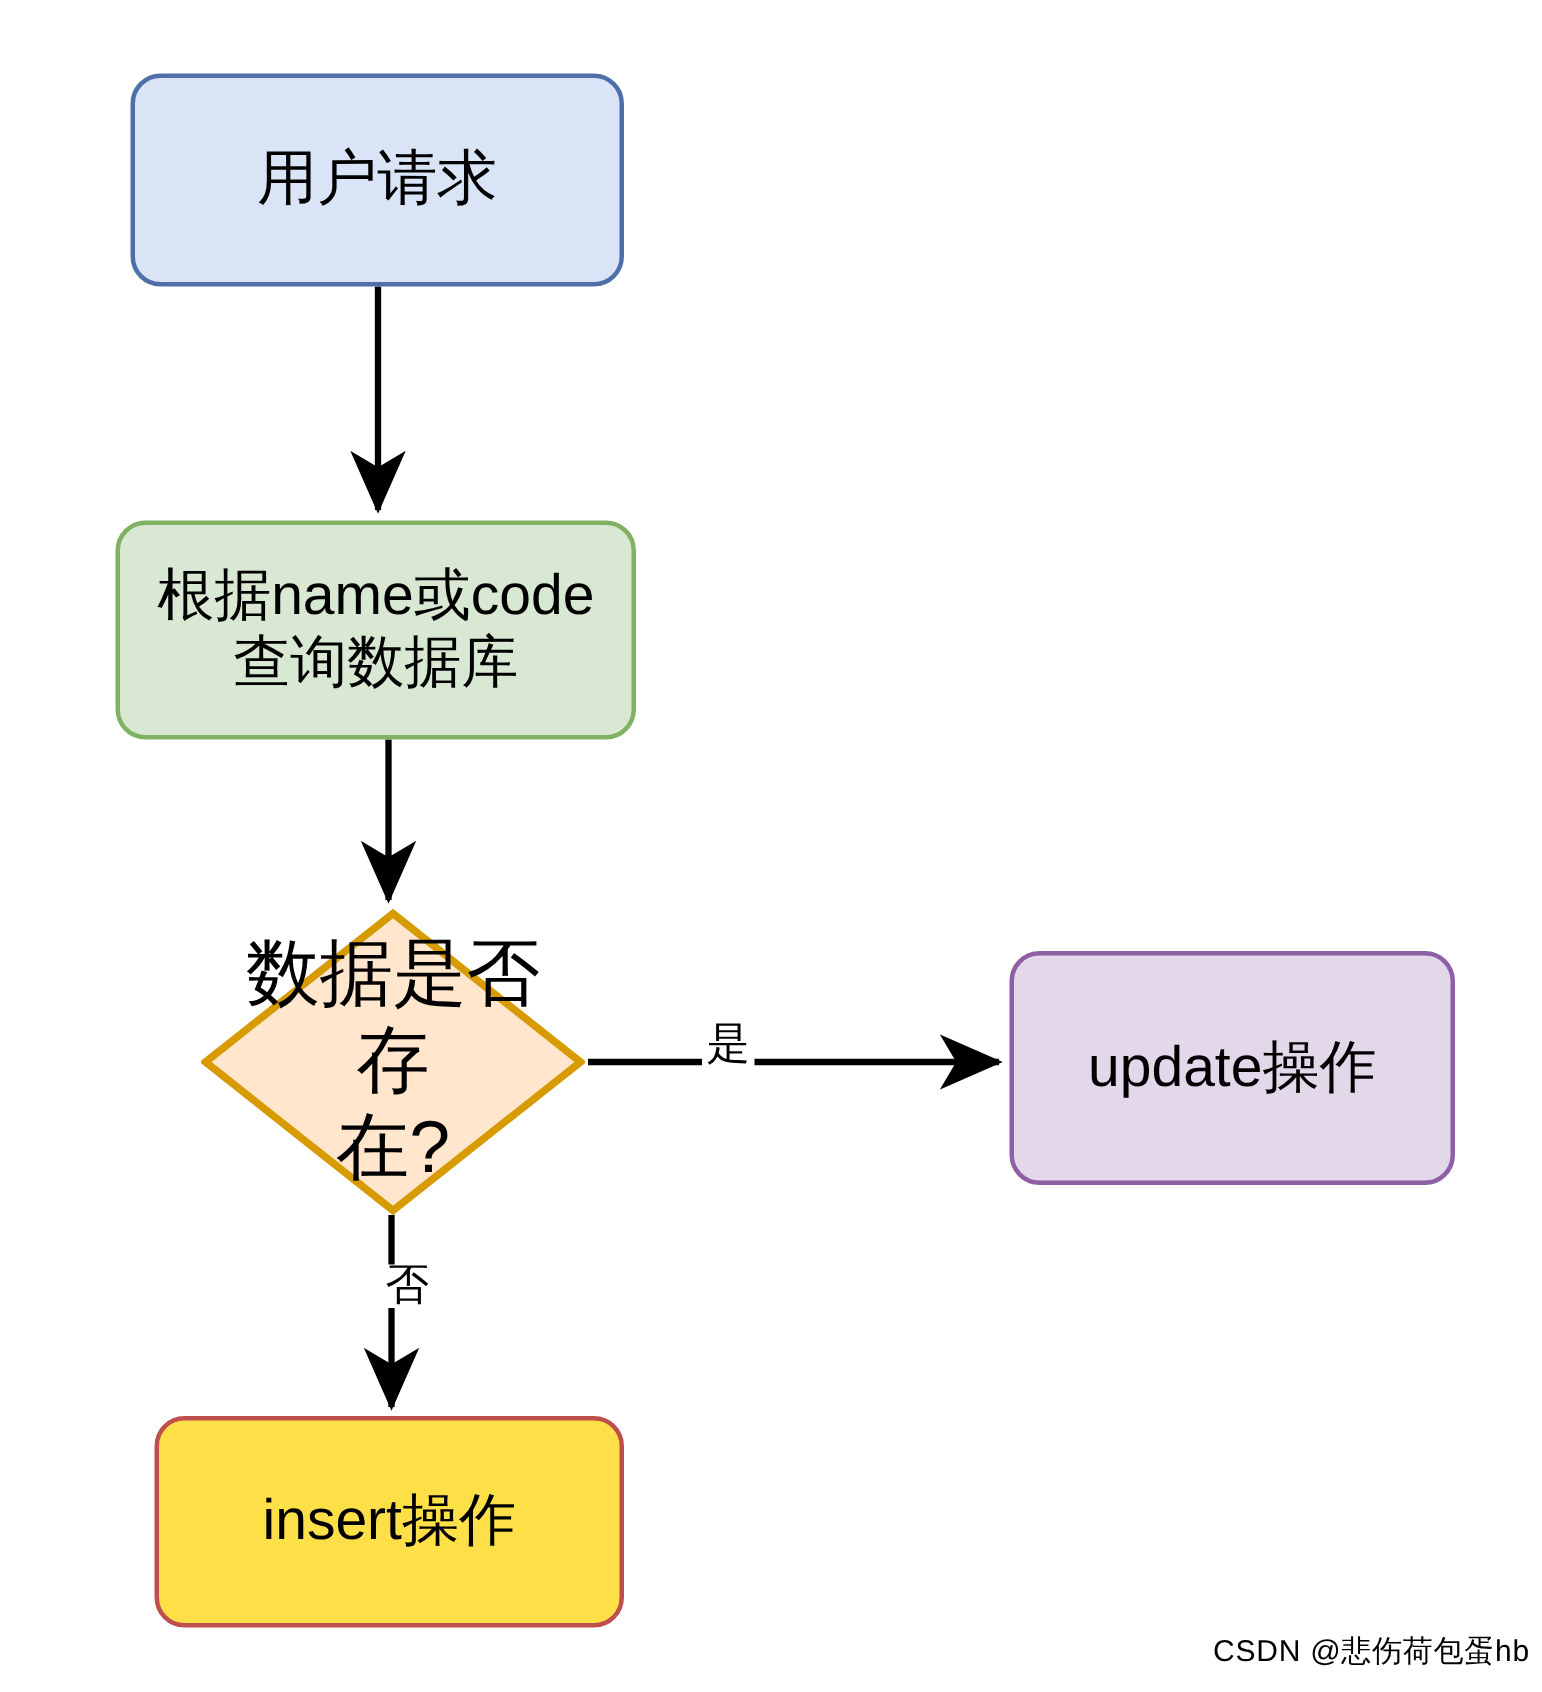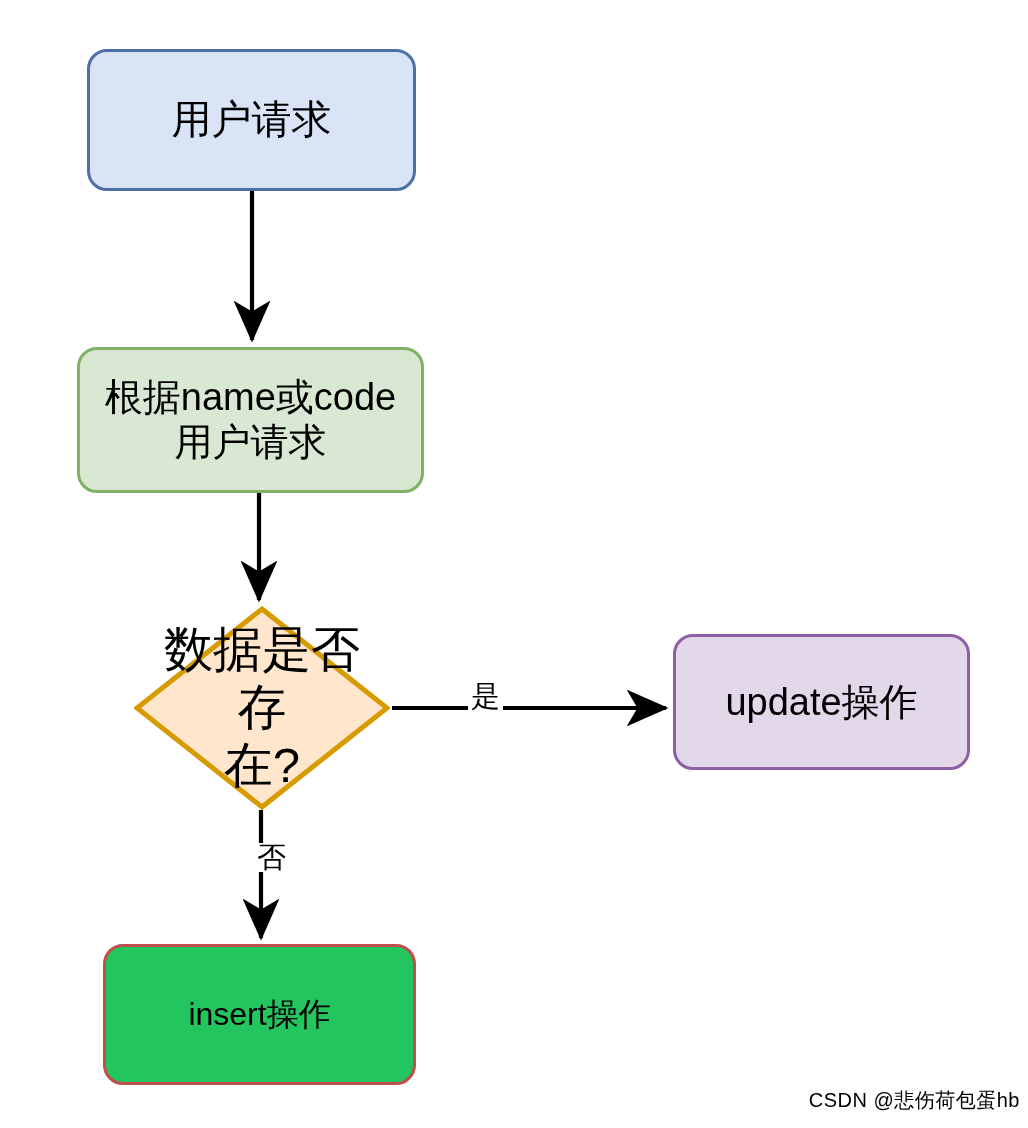--- a/index.html
+++ b/index.html
@@ -60,34 +60,34 @@
     height: 146px;
     background: #d9e8d2;
     border-color: #7fb262;
     font-size: 38px;
   }
 
   #node-update {
     left: 673px;
     top: 634px;
     width: 297px;
-    height: 136px;
+    height: 156px;
     background: #e3d8ea;
     border-color: #8e5fa5;
     font-size: 38px;
   }
 
   #node-insert {
     left: 103px;
     top: 944px;
     width: 313px;
     height: 141px;
-    background: #22c55e;
+    background: #fde047;
     border-color: #bf4f4c;
-    font-size: 32px;
+    font-size: 38px;
   }
 
   
   #node-decision {
     left: 134px;
     top: 606px;
     width: 256px;
     height: 204px;
     font-size: 49px;
     background: transparent;
@@ -166,21 +166,21 @@
     <line x1="261" y1="810" x2="261" y2="938" stroke="#000000" stroke-width="4.2" marker-end="url(#arrowhead)"></line>
   </g>
 </svg>
 
 <div class="node box" id="node-user-request">
   <span>用户请求</span>
 </div>
 
 <div class="node box" id="node-query-db">
   <span>根据name或code
-用户请求</span>
+查询数据库</span>
 </div>
 
 <div class="node" id="node-decision">
   <svg class="diamond-shape" viewBox="0 0 256 204" preserveAspectRatio="none" xmlns="http://www.w3.org/2000/svg">
     <polygon points="128,3 253,102 128,201 3,102" fill="#ffe6cc" stroke="#d79b00" stroke-width="5"></polygon>
   </svg>
   <span class="diamond-label">数据是否存
 在?</span>
 </div>
 

